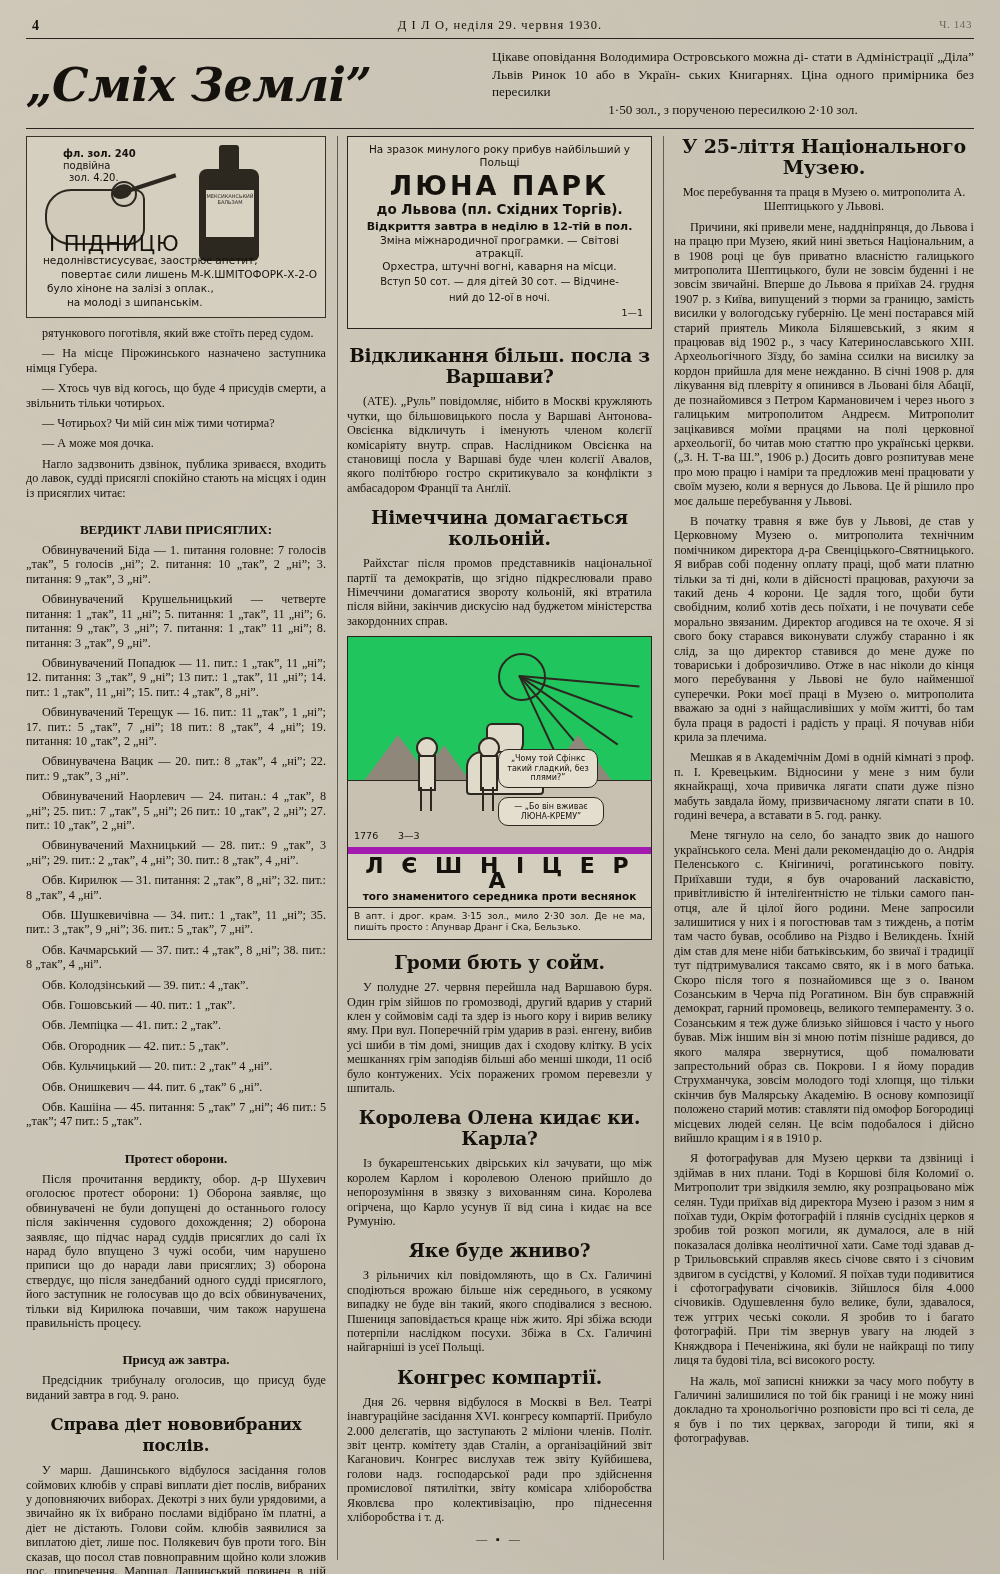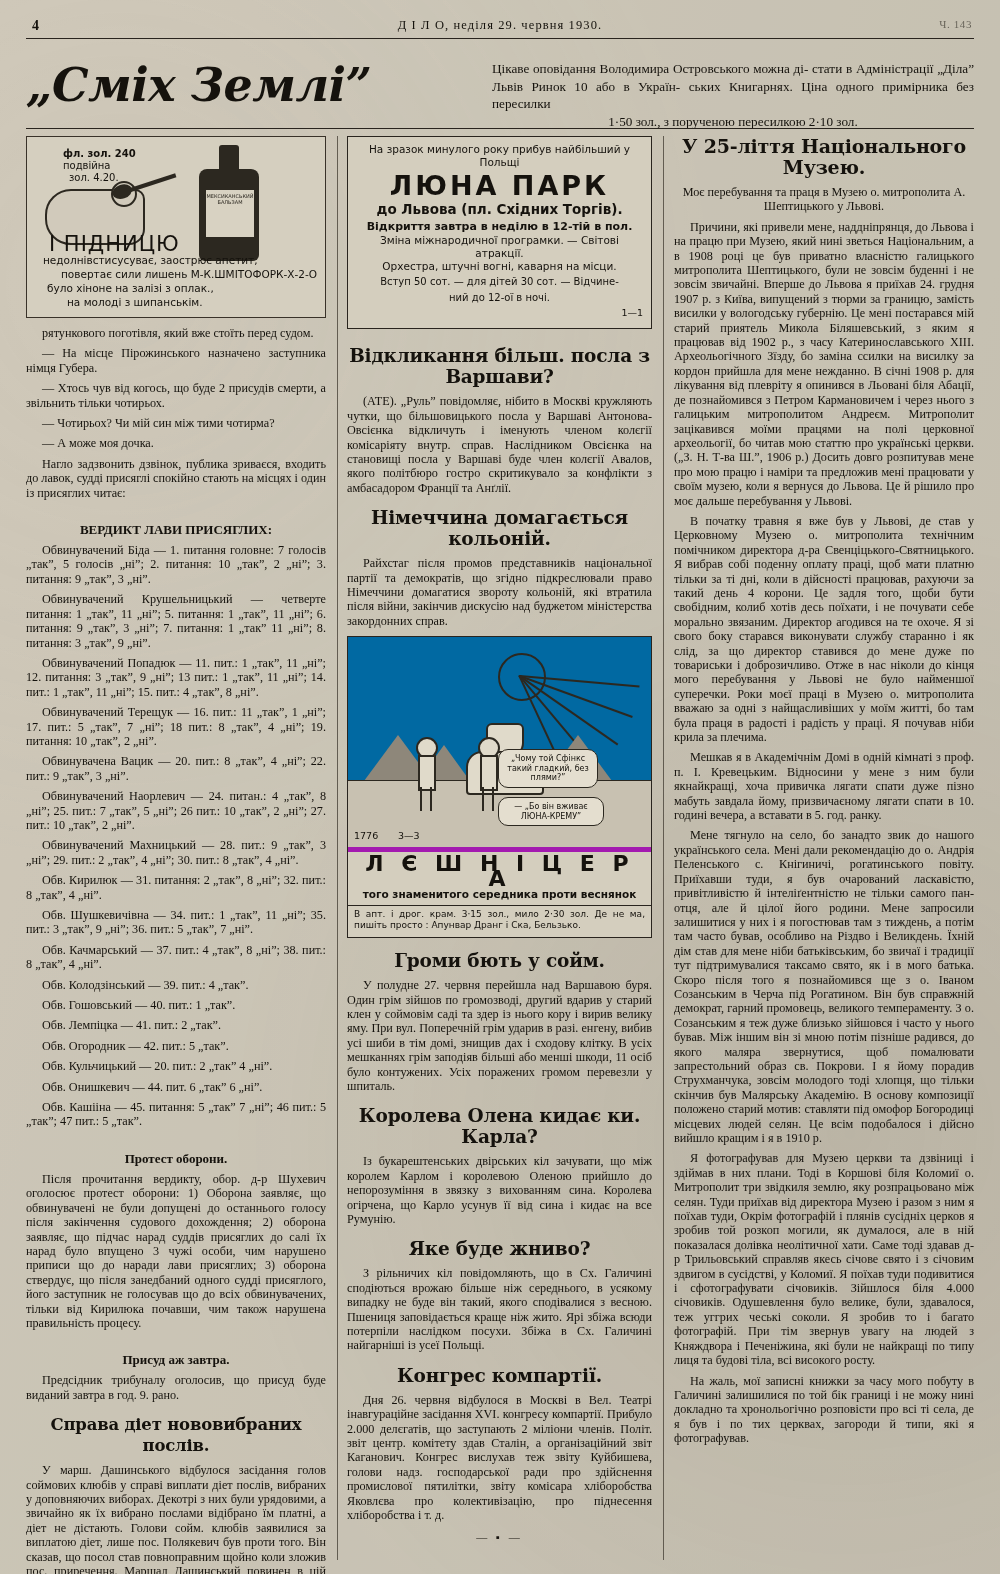--- a/index.html
+++ b/index.html
@@ -71,21 +71,20 @@
     letter-spacing: -0.5px;
     line-height: 78px;
     white-space: nowrap;
   }
   .title-note {
     position: absolute;
     top: 48px; left: 492px; width: 482px;
     font-size: 13.2px;
     line-height: 17.5px;
     text-align: justify;
-    margin-top: 12px;
   }
   .title-note .last { text-align: center; display: block; }
   .rule-under-title {
     position: absolute;
     top: 128px; left: 26px; right: 26px;
     border-top: 1.3px solid #2b2620;
   }
 
   
   .cols {
@@ -233,23 +232,23 @@
   
   .ad-lesz {
     border: 1.5px solid #2b2620;
     margin: 8px 0 6px;
     background: #d2ccbd;
     padding: 0 0 6px;
   }
   .lesz-art {
     position: relative;
     height: 210px;
-    border-bottom: 5px solid #a21caf;
+    border-bottom: 7px solid #a21caf;
     overflow: hidden;
-    background: #0369a1;
+    background: #22c55e;
   }
   .lesz-art .sun {
     position: absolute; left: 150px; top: 16px; width: 44px; height: 44px;
     border: 2px solid #2e2a22; border-radius: 50%;
   }
   .lesz-art .ray {
     position: absolute; left: 172px; top: 38px;
     width: 120px; height: 1.5px; background: #2e2a22;
     transform-origin: 0 0;
   }
@@ -394,21 +393,21 @@
         <div class="spoon"></div>
         <span class="txt big1">І ПІДНИЦЮ</span>
         <span class="txt line-a">недолнівстисусуває, заострює апетит,</span>
         <span class="txt line-b">повертає сили лишень М-К.ШМІТОФОРК-Х-2-О</span>
         <span class="txt line-c">було хіноне на залізі з оплак.,</span>
         <span class="txt line-d">на молоді з шипанськім.</span>
       </div>
 
       <p>рятункового поготівля, який вже стоїть перед судом.</p>
       <p>— На місце Пірожинського назначено заступника німця Губера.</p>
-      <p>— Хтось чув від когось, що буде 2 присудів смерти, а звільнить тільки чотирьох.</p>
+      <p>— Хтось чув від когось, що буде 4 присудів смерти, а звільнить тільки чотирьох.</p>
       <p>— Чотирьох? Чи мій син між тими чотирма?</p>
       <p>— А може моя дочка.</p>
       <p>Нагло задзвонить дзвінок, публика зриваєся, входить до лавок, судді присяглі спокійно стають на місцях і один із присяглих читає:</p>
 
       <div class="sub">ВЕРДИКТ ЛАВИ ПРИСЯГЛИХ:</div>
       <p>Обвинувачений Біда — 1. питання головне: 7 голосів „так”, 5 голосів „ні”; 2. питання: 10 „так”, 2 „ні”; 3. питання: 9 „так”, 3 „ні”.</p>
       <p>Обвинувачений Крушельницький — четверте питання: 1 „так”, 11 „ні”; 5. питання: 1 „так”, 11 „ні”; 6. питання: 9 „так”, 3 „ні”; 7. питання: 1 „так” 11 „ні”; 8. питання: 3 „так”, 9 „ні”.</p>
       <p>Обвинувачений Попадюк — 11. пит.: 1 „так”, 11 „ні”; 12. питання: 3 „так”, 9 „ні”; 13 пит.: 1 „так”, 11 „ні”; 14. пит.: 1 „так”, 11 „ні”; 15. пит.: 4 „так”, 8 „ні”.</p>
       <p>Обвинувачений Терещук — 16. пит.: 11 „так”, 1 „ні”; 17. пит.: 5 „так”, 7 „ні”; 18 пит.: 8 „так”, 4 „ні”; 19. питання: 10 „так”, 2 „ні”.</p>
       <p>Обвинувачена Вацик — 20. пит.: 8 „так”, 4 „ні”; 22. пит.: 9 „так”, 3 „ні”.</p>

